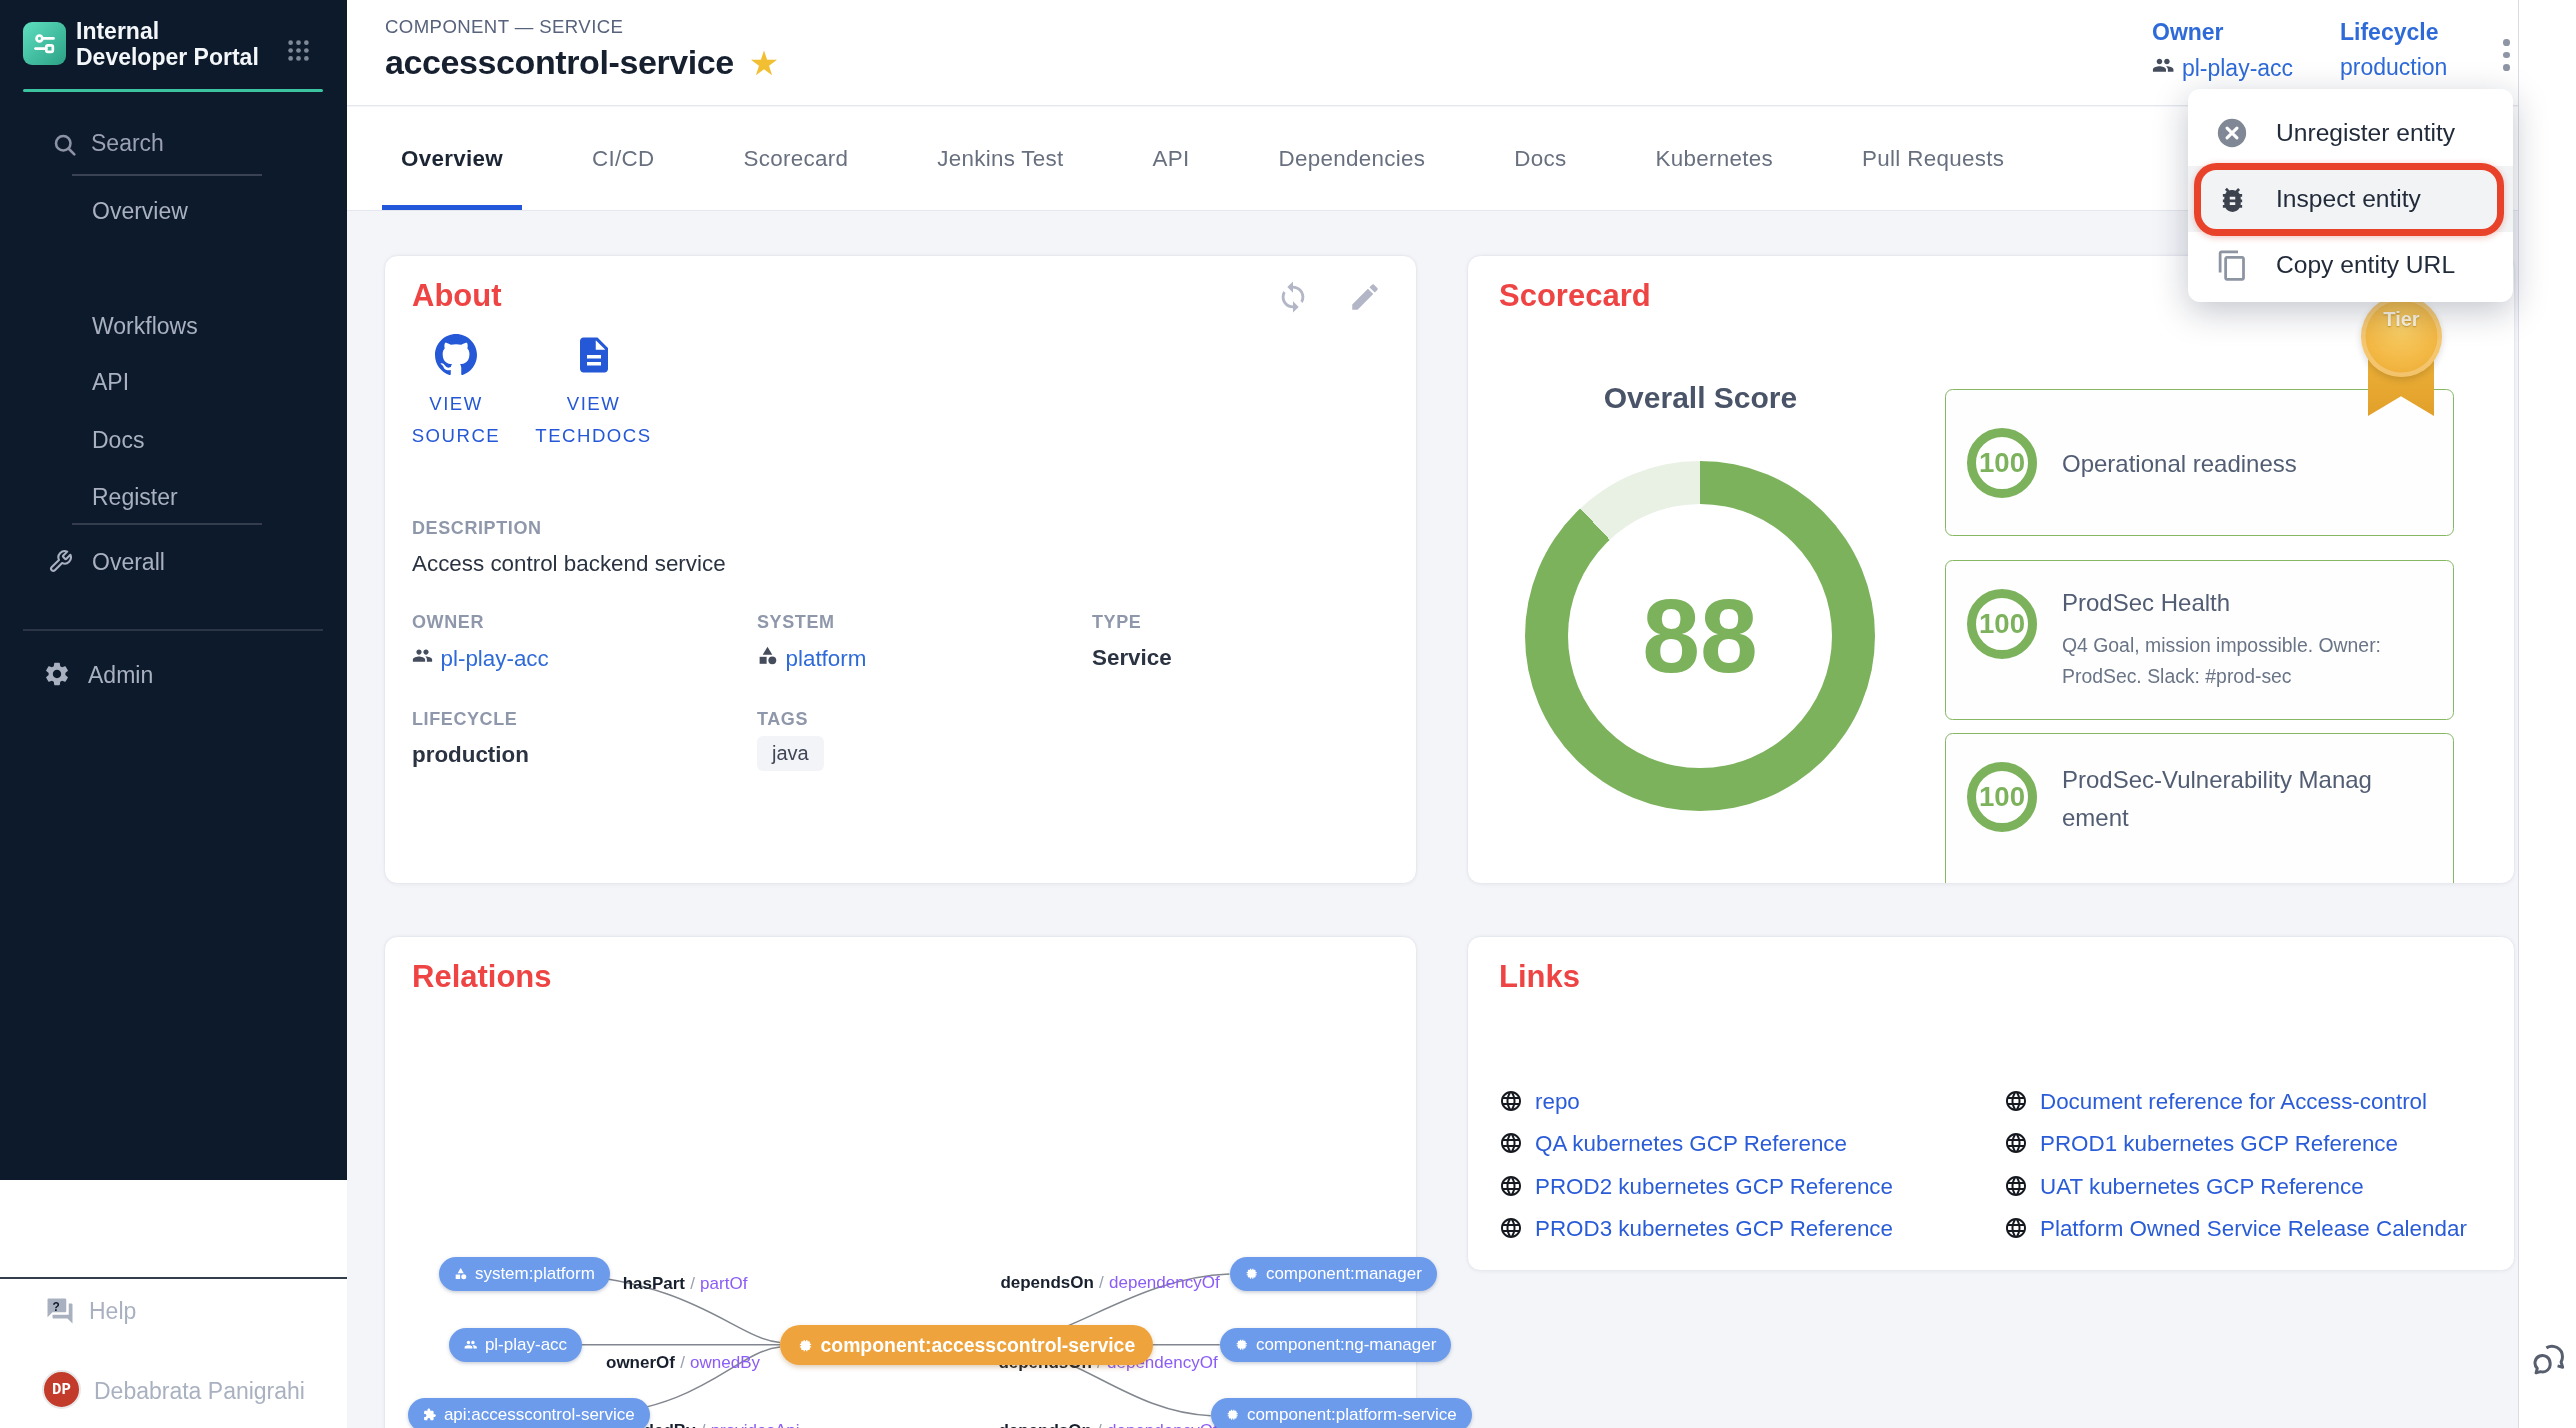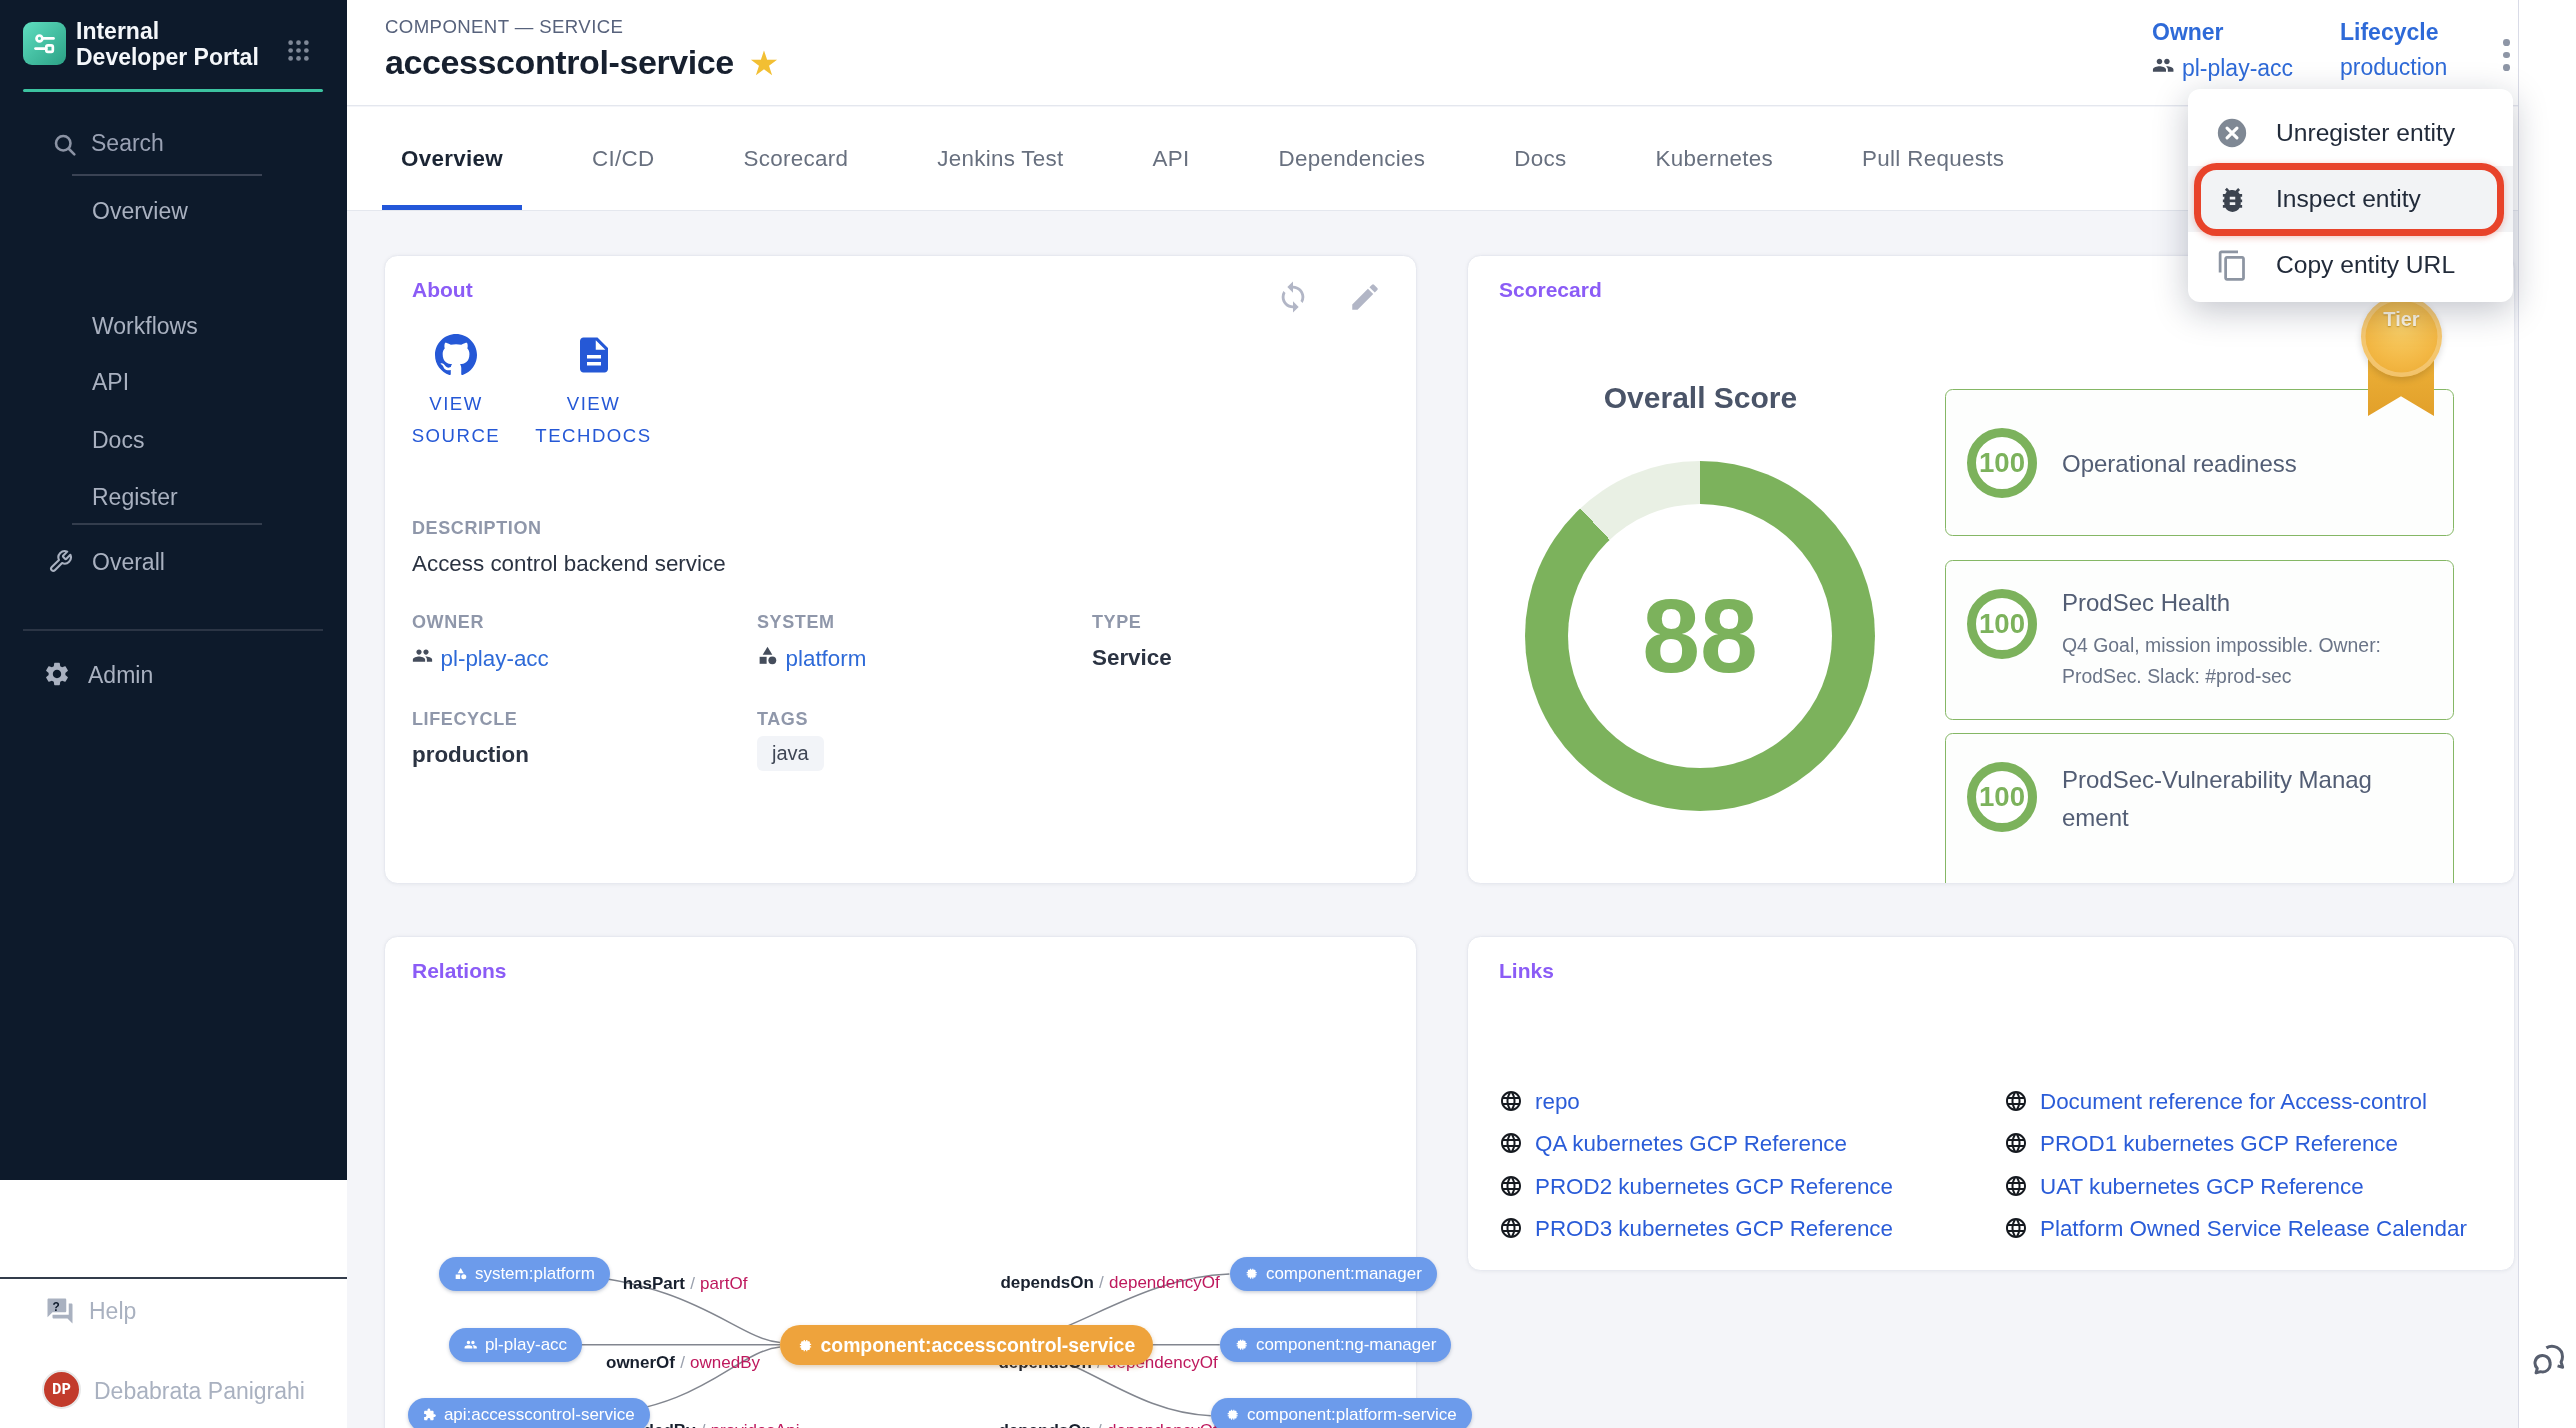--- a/index.html
+++ b/index.html
@@ -49,21 +49,21 @@
   .kebab i { position:absolute; left:12px; width:6.7px; height:6.7px; border-radius:50%; background:#8e96a6; }
 
   .tabbar { position:absolute; left:0; top:107px; width:2171px; height:104px; background:#fff; border-bottom:1.5px solid #e4e7ee;
     display:flex; align-items:stretch; padding-left:54px; gap:89px; }
   .tab { position:relative; display:flex; align-items:center; font-size:22.4px; color:#68707f; letter-spacing:0.3px; cursor:pointer; white-space:nowrap; }
   .tab.active { color:#1b2534; font-weight:700; }
   .tab.active::after { content:""; position:absolute; left:-19.4px; right:-19.4px; bottom:0; height:5.2px; background:#2357d9; }
 
   .content { position:absolute; left:0; top:211px; width:2171px; height:1217px; }
   .card { position:absolute; background:#fff; border:0.7px solid #e7e9f0; border-radius:13.4px; box-shadow:0 0.7px 3.7px rgba(20,30,60,.05); }
-  .card-title { position:absolute; left:27px; top:22.4px; font-size:21px; font-weight:700; color:#8b5cf6; }
+  .card-title { position:absolute; left:27px; top:22.4px; font-size:31px; font-weight:700; color:#ef4444; }
 
   
   .about { left:37px; top:44px; width:1033px; height:629px; }
   .icon-btn { position:absolute; top:24px; width:34px; height:34px; color:#b2b6c6; cursor:pointer; }
   .quick-col { position:absolute; top:78px; text-align:center; cursor:pointer; }
   .quick-col .q-icon { color:#2558d6; }
   .quick-col .q-lbl { margin-top:9px; font-size:18.6px; letter-spacing:1.5px; color:#2558d6; font-weight:500; line-height:1.7; white-space:pre-line; }
   .f-label { position:absolute; font-size:18px; letter-spacing:0.6px; color:#8f97aa; font-weight:600; }
   .f-value { position:absolute; font-size:22.4px; color:#2b3342; }
   .f-link  { position:absolute; font-size:22.4px; color:#2e6ad8; display:flex; align-items:center; gap:7.5px; cursor:pointer; }
@@ -95,21 +95,21 @@
   .relations { left:37px; top:725px; width:1033px; height:522px; }
   .rel-svg { position:absolute; left:0; top:0; }
   .pill { position:absolute; height:34px; border-radius:17px; background:#6c9beb; color:#fff; display:flex; align-items:center;
     gap:7.5px; padding:0 15px; font-size:17px; white-space:nowrap; box-shadow:0 1.5px 3.7px rgba(30,50,90,.25); cursor:pointer; }
   .pill svg { flex:0 0 auto; }
   .pill.center { height:40px; border-radius:20px; background:#eea33c; font-size:19.4px; font-weight:700; padding:0 18px;
     box-shadow:0 2.2px 5.2px rgba(150,90,10,.3); }
   .edge-label { position:absolute; transform:translateX(-50%); font-size:17px; white-space:nowrap; }
   .edge-label b { color:#18202e; }
   .edge-label .sep { color:#9aa0ad; margin:0 5.2px; }
-  .edge-label .rev { color:#be185d; }
+  .edge-label .rev { color:#8b5cf6; }
 
   
   .links-card { left:1120px; top:725px; width:1048px; height:335px; }
   .link-row { position:absolute; height:30px; display:flex; align-items:center; gap:12px; cursor:pointer; }
   .link-row .globe { color:#15191f; }
   .link-row .l-txt { font-size:22.4px; color:#2a5cd8; }
 
   
   .gutter { position:absolute; left:2518px; top:0; width:58px; height:1428px; background:#fff; border-left:1.5px solid #d9dbe7; z-index:20; }
   .chat-fab { position:absolute; left:2528px; top:1340px; width:42px; height:42px; color:#575e6e; z-index:30; cursor:pointer; }

